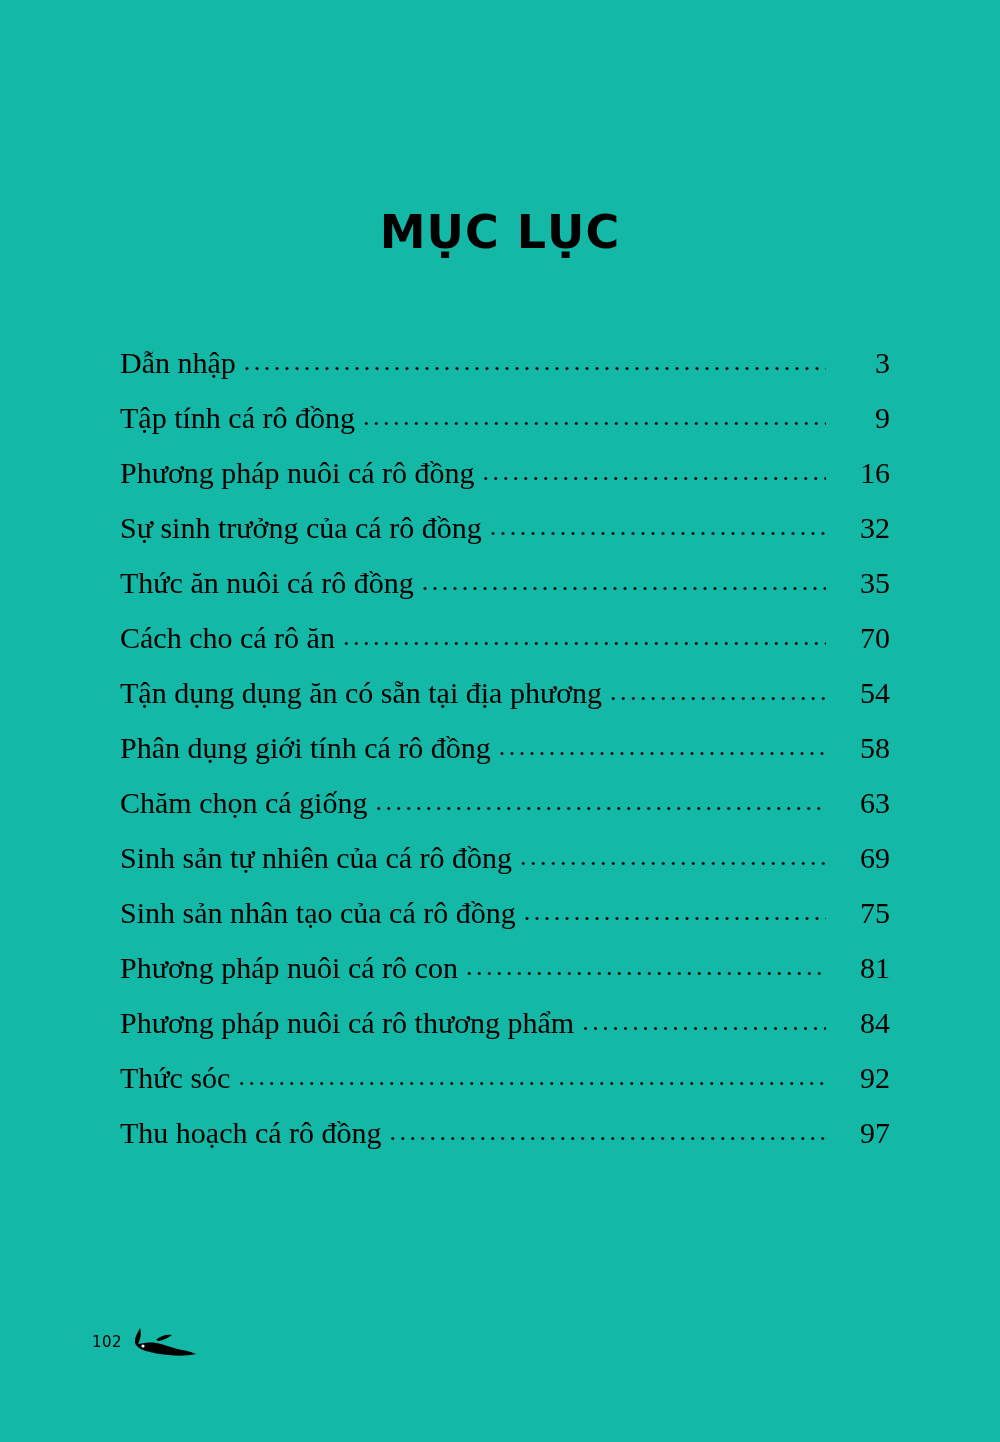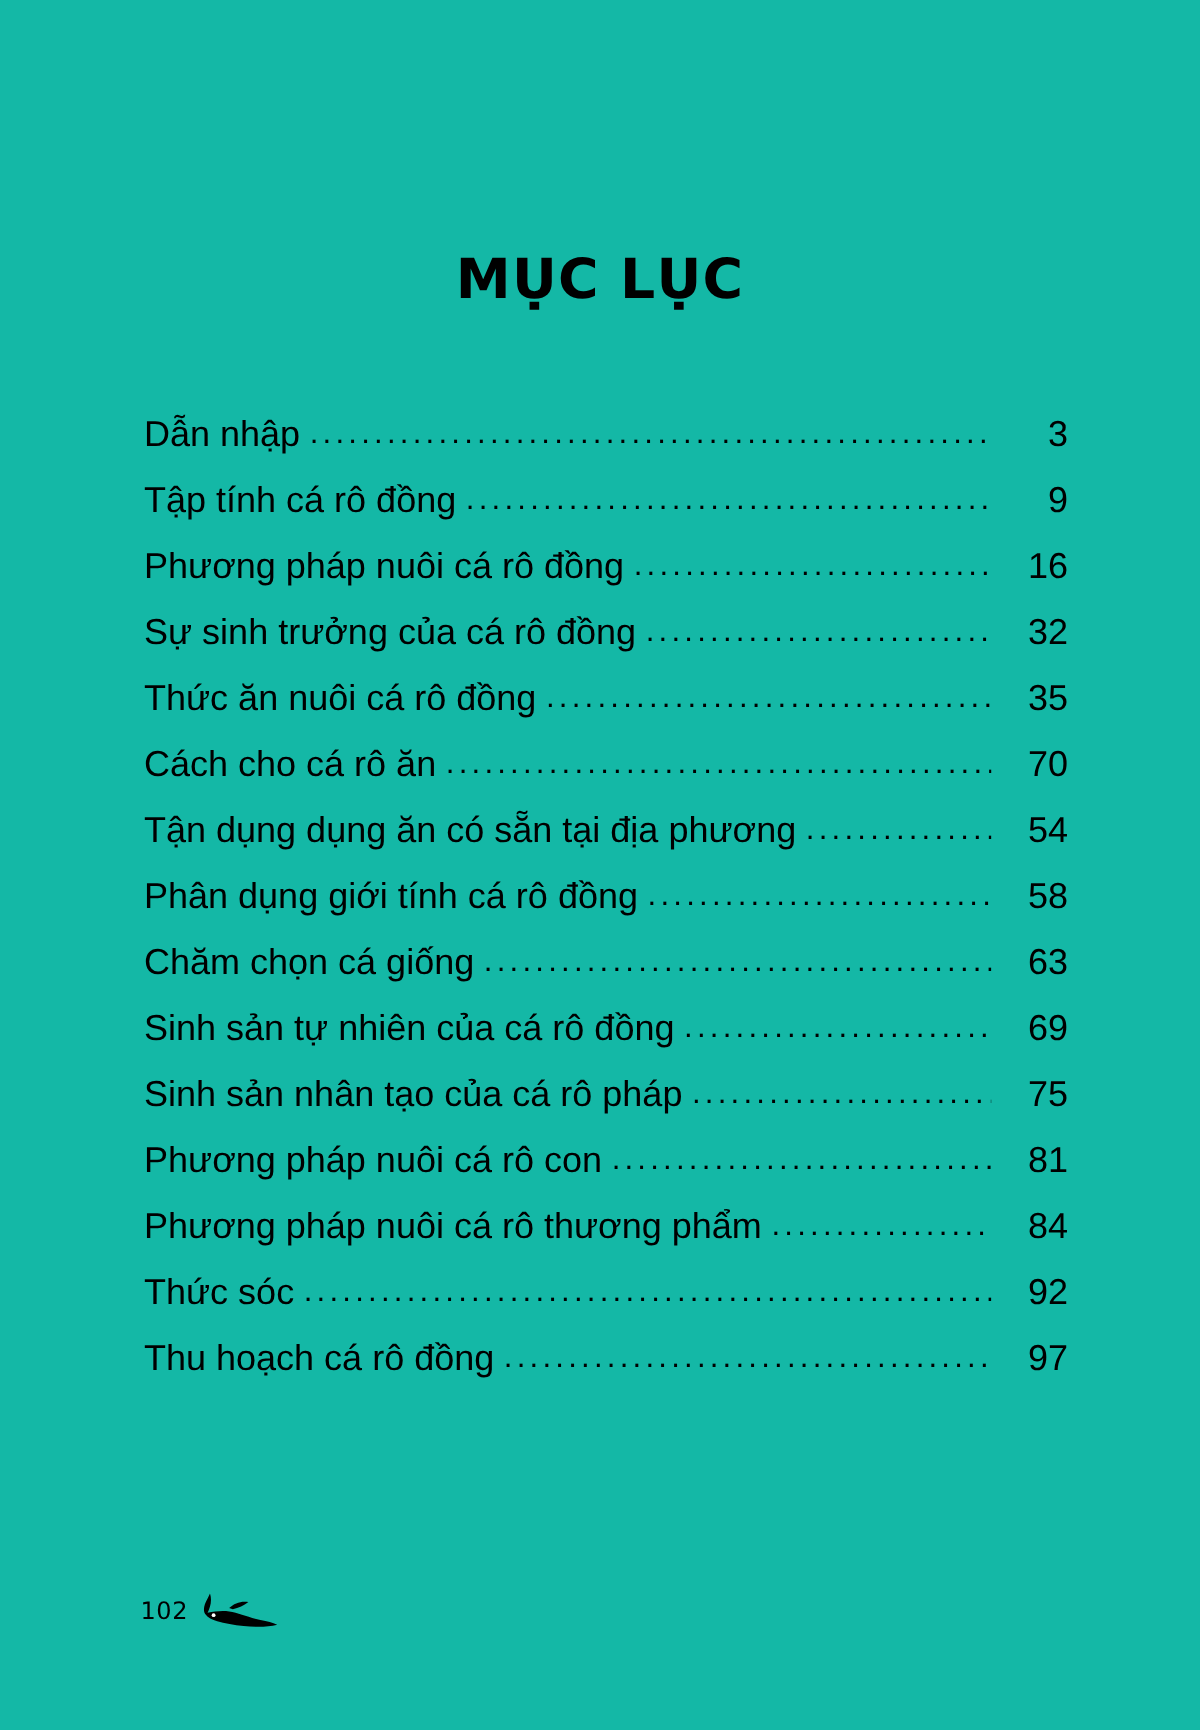--- a/index.html
+++ b/index.html
@@ -36,21 +36,21 @@
     top: 348px;
     left: 120px;
     width: 770px;
   }
   .toc-row {
     display: flex;
     align-items: baseline;
     font-size: 30px;
     line-height: 1.0;
     height: 55px;
-    font-family: Liberation Sans, sans-serif;
+    font-family: Liberation Serif, serif;
   }
   .toc-label {
     white-space: nowrap;
     padding-right: 8px;
   }
   .toc-dots {
     flex: 1 1 auto;
     overflow: hidden;
     white-space: nowrap;
     font-size: 26px;
@@ -66,24 +66,23 @@
   }
   .footer {
     position: absolute;
     left: 92px;
     bottom: 78px;
     display: flex;
     align-items: center;
     gap: 4px;
   }
   .footer-num {
-    font-size: 20px;
+    font-size: 15px;
     font-family: "DejaVu Sans", sans-serif;
     letter-spacing: 0.5px;
-    margin-left: 25px;
   }
   .footer-orn {
     width: 72px;
     height: 44px;
     display: block;
   }
 </style>
 </head>
 <body>
 
@@ -136,21 +135,21 @@
         <span class="toc-label">Chăm chọn cá giống</span>
         <span class="toc-dots">................................................................................</span>
         <span class="toc-page">63</span>
       </div>
       <div class="toc-row">
         <span class="toc-label">Sinh sản tự nhiên của cá rô đồng</span>
         <span class="toc-dots">................................................................................</span>
         <span class="toc-page">69</span>
       </div>
       <div class="toc-row">
-        <span class="toc-label">Sinh sản nhân tạo của cá rô pháp</span>
+        <span class="toc-label">Sinh sản nhân tạo của cá rô đồng</span>
         <span class="toc-dots">................................................................................</span>
         <span class="toc-page">75</span>
       </div>
       <div class="toc-row">
         <span class="toc-label">Phương pháp nuôi cá rô con</span>
         <span class="toc-dots">................................................................................</span>
         <span class="toc-page">81</span>
       </div>
       <div class="toc-row">
         <span class="toc-label">Phương pháp nuôi cá rô thương phẩm</span>

